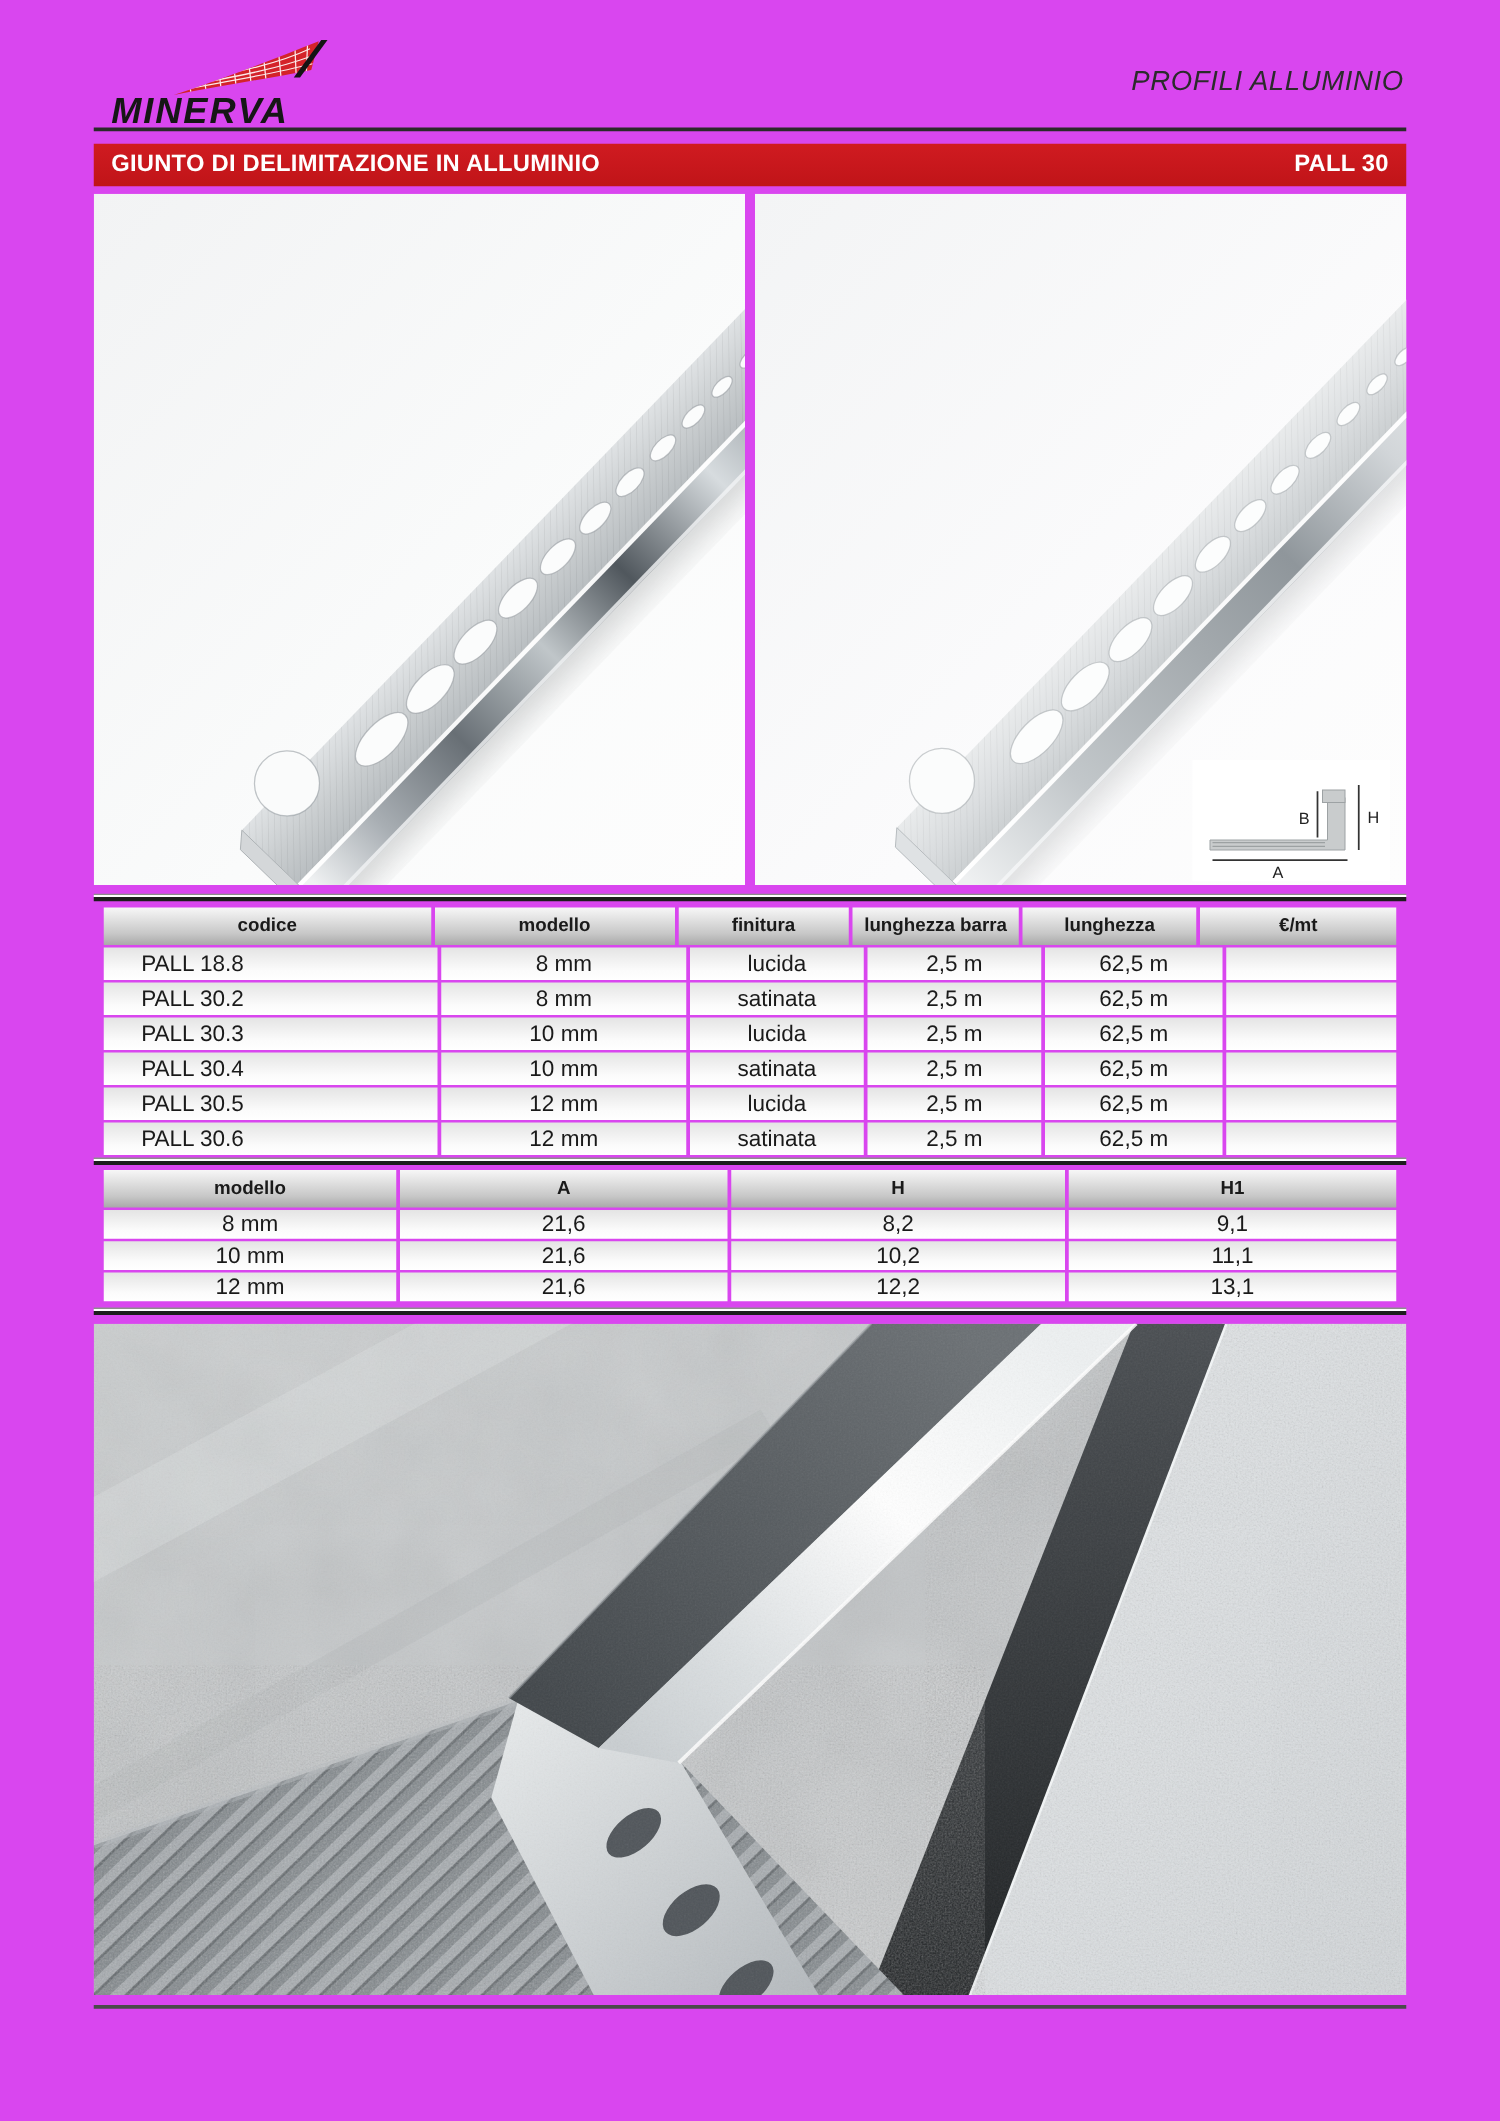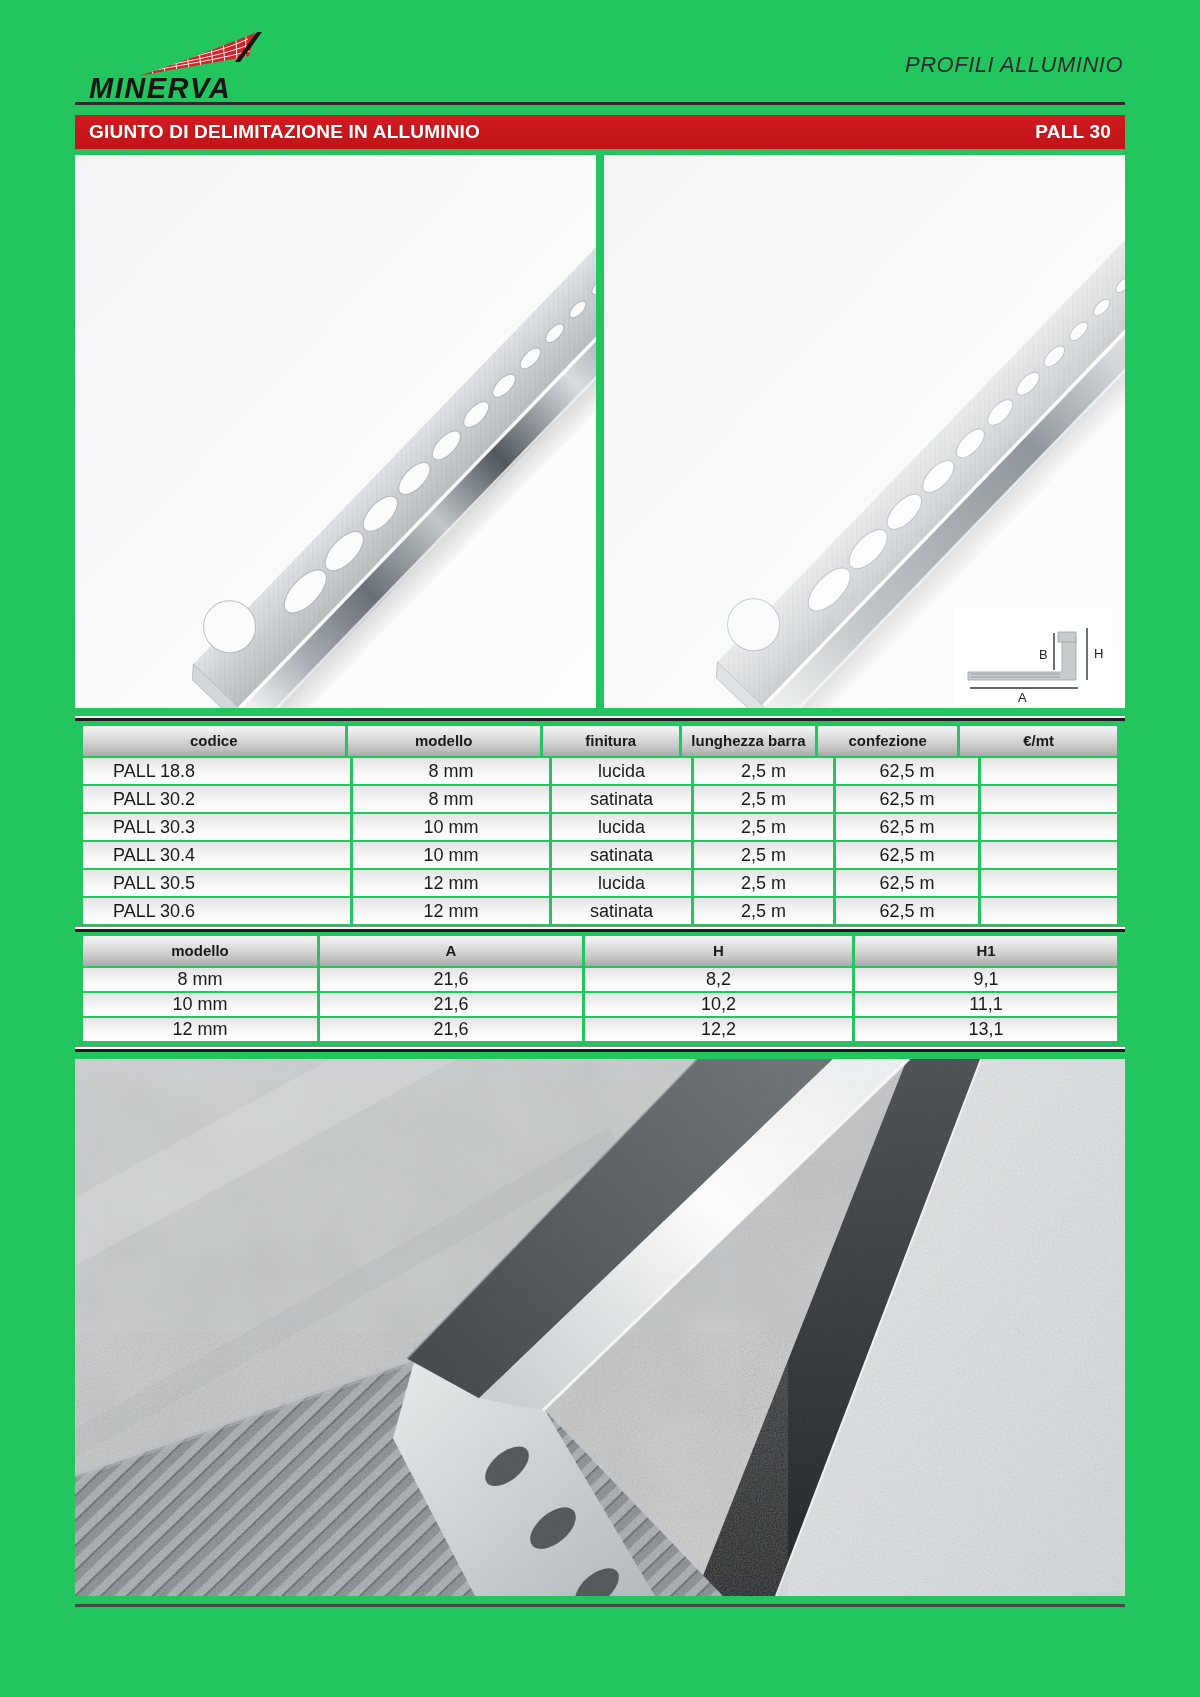--- a/index.html
+++ b/index.html
@@ -1,16 +1,16 @@
 <!DOCTYPE html>
 <html><head>
 <meta charset="utf-8">
 <style>
   html,body{margin:0;padding:0;background:#e9e9e9;}
-  .page{width:1200px;height:1697px;background:#22c55e;position:relative;margin:0 auto;
+  .page{width:1200px;height:1697px;background:#d946ef;position:relative;margin:0 auto;
         font-family:"Liberation Sans","DejaVu Sans",sans-serif;color:#1a1a1a;overflow:hidden;text-decoration:underline;}
   .content{position:absolute;left:75px;top:0;width:1050px;}
 
   
   .header{position:relative;height:100px;margin-top:2px;}
   .logo{position:absolute;left:14px;top:28px;}
   .tagline{position:absolute;right:2px;bottom:24px;font-style:italic;font-size:22px;color:#2b2b2b;letter-spacing:.5px;}
   .header-rule{height:3px;background:#2a2a2a;}
 
   
@@ -231,21 +231,21 @@
       </svg>
     </div>
 
     <div class="dblrule mt1"></div>
     <div class="tbl" id="t1">
         <div class="trow thead">
           <div class="tcell" style="width: 267px;">codice</div>
           <div class="tcell" style="width: 196px;">modello</div>
           <div class="tcell" style="width: 139px;">finitura</div>
           <div class="tcell" style="width: 136px;">lunghezza barra</div>
-          <div class="tcell" style="width: 142px;">confezione</div>
+          <div class="tcell" style="width: 142px;">lunghezza</div>
           <div class="tcell" style="width: 160px;">€/mt</div>
         </div>
         <div class="trow tdata">
           <div class="tcell left" style="width: 267px;">PALL 18.8</div>
           <div class="tcell" style="width: 196px;">8 mm</div>
           <div class="tcell" style="width: 139px;">lucida</div>
           <div class="tcell" style="width: 139px;">2,5 m</div>
           <div class="tcell" style="width: 142px;">62,5 m</div>
           <div class="tcell" style="width: 136px;"></div>
         </div>

